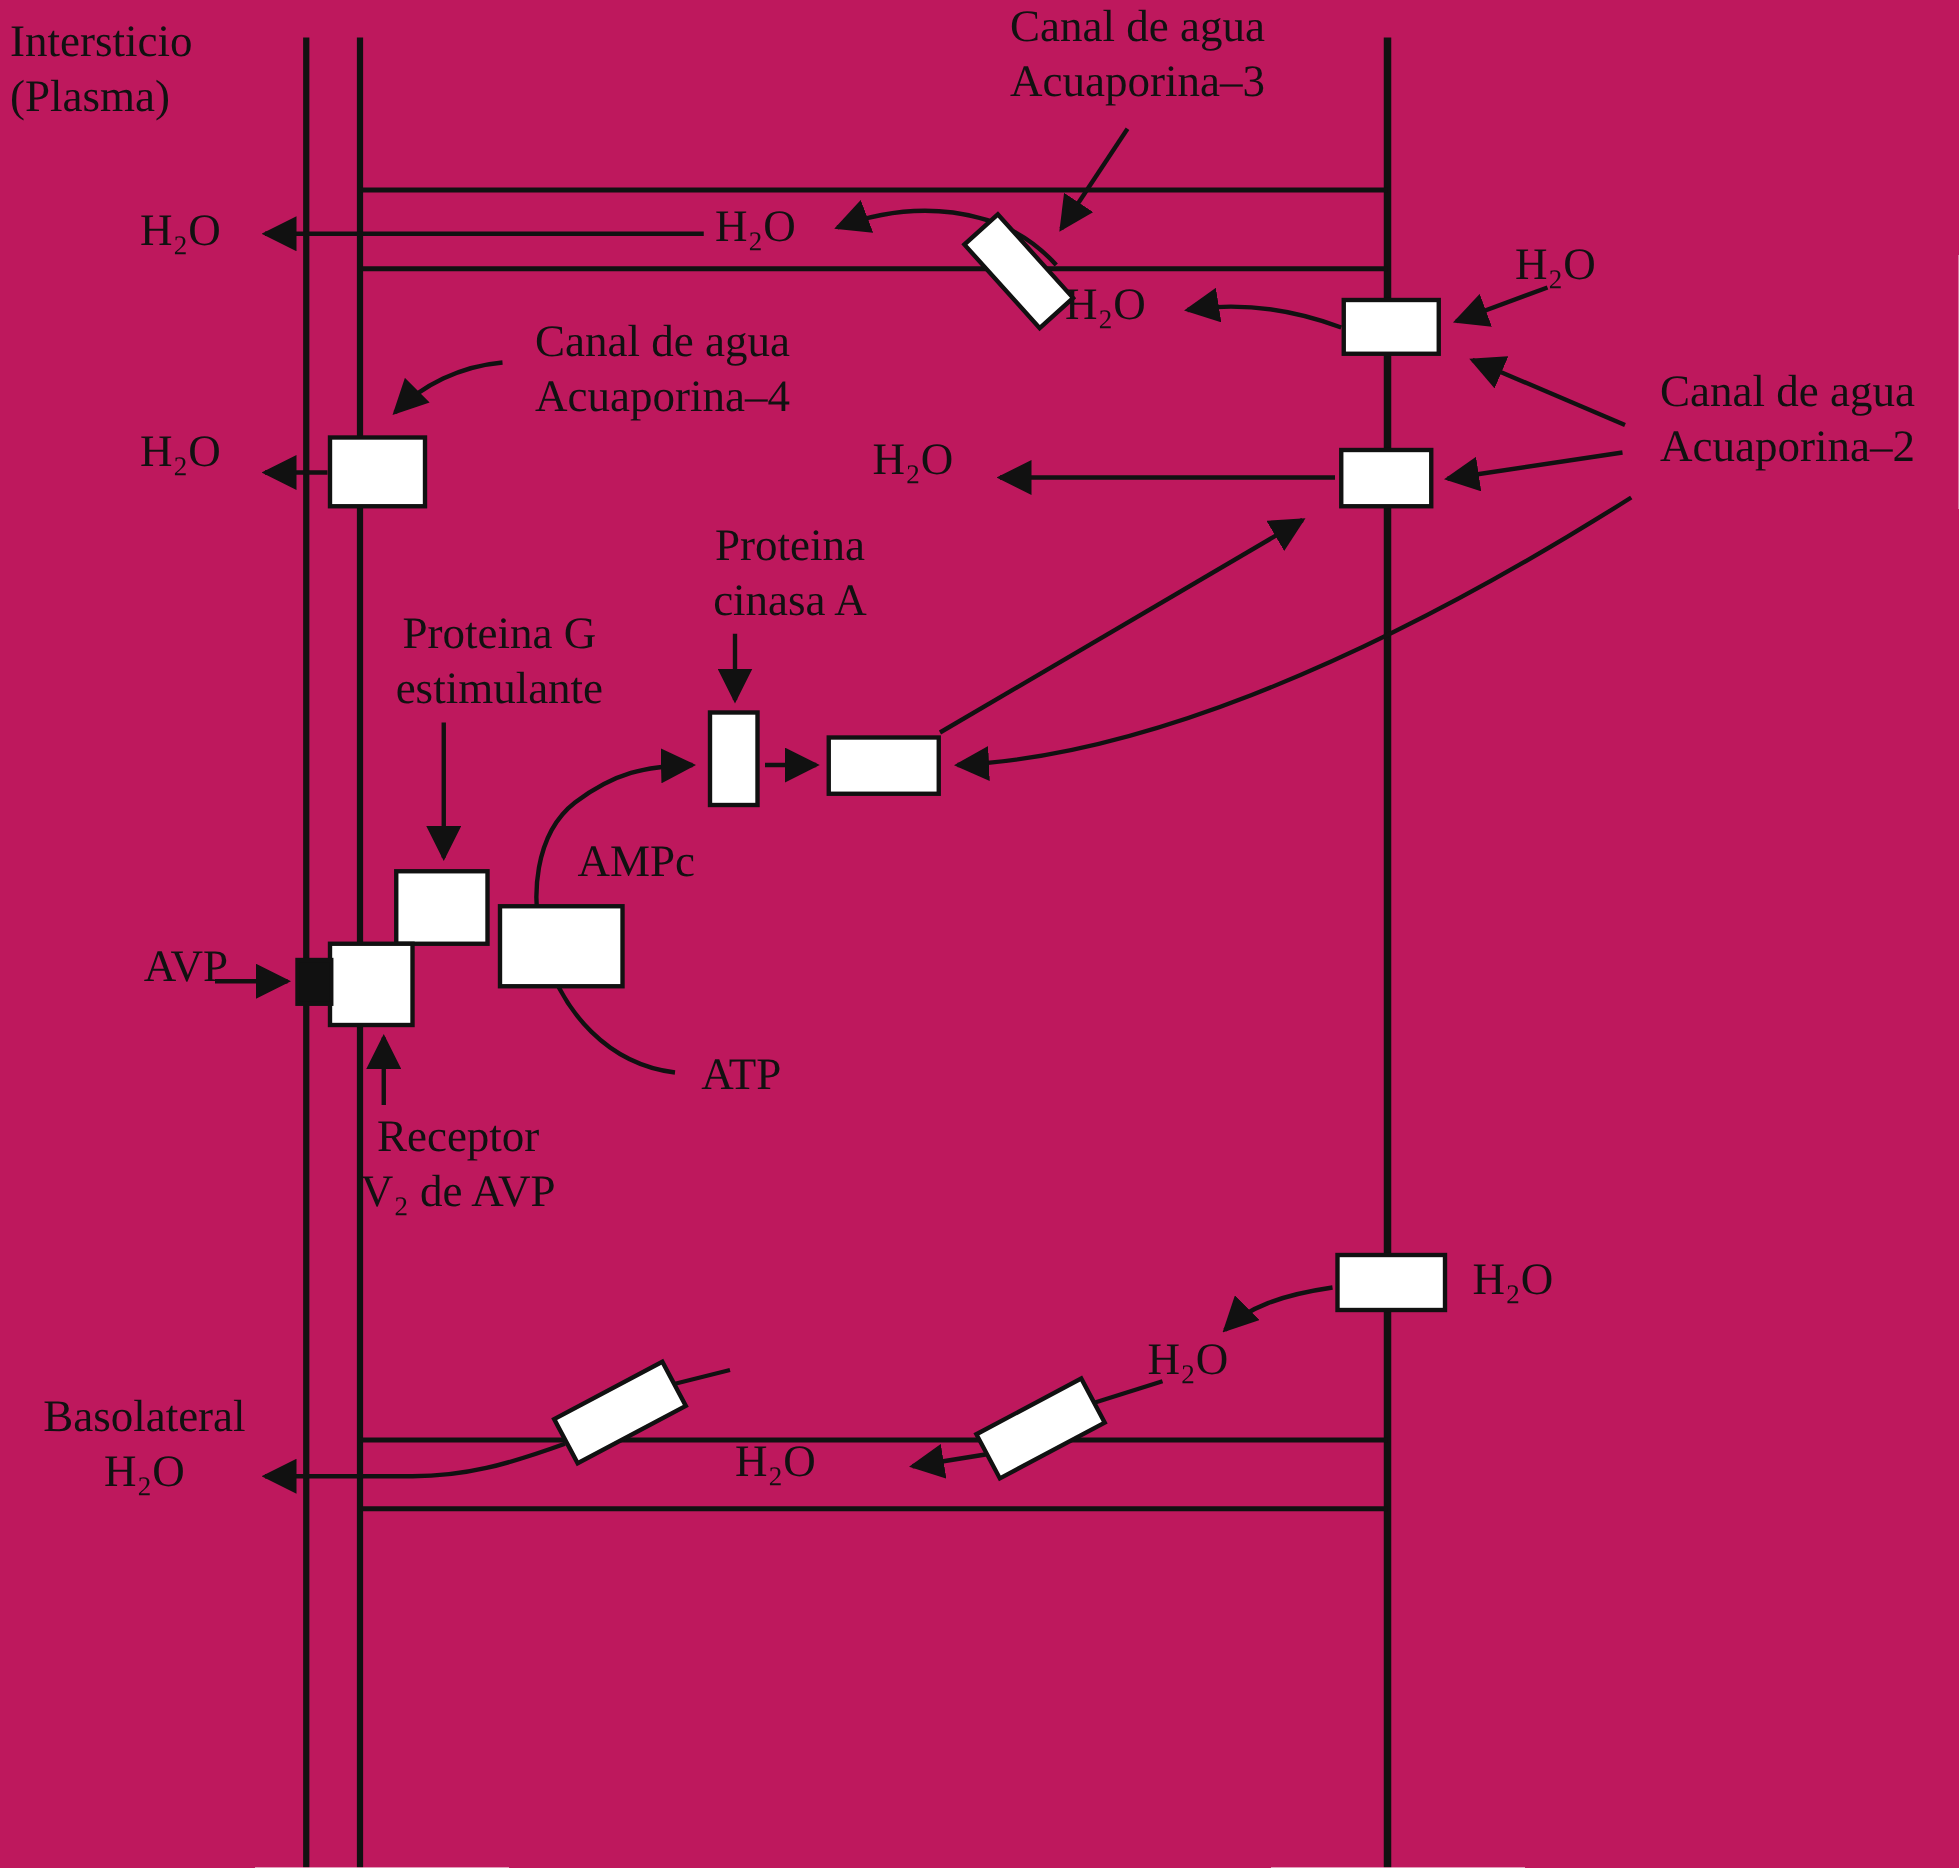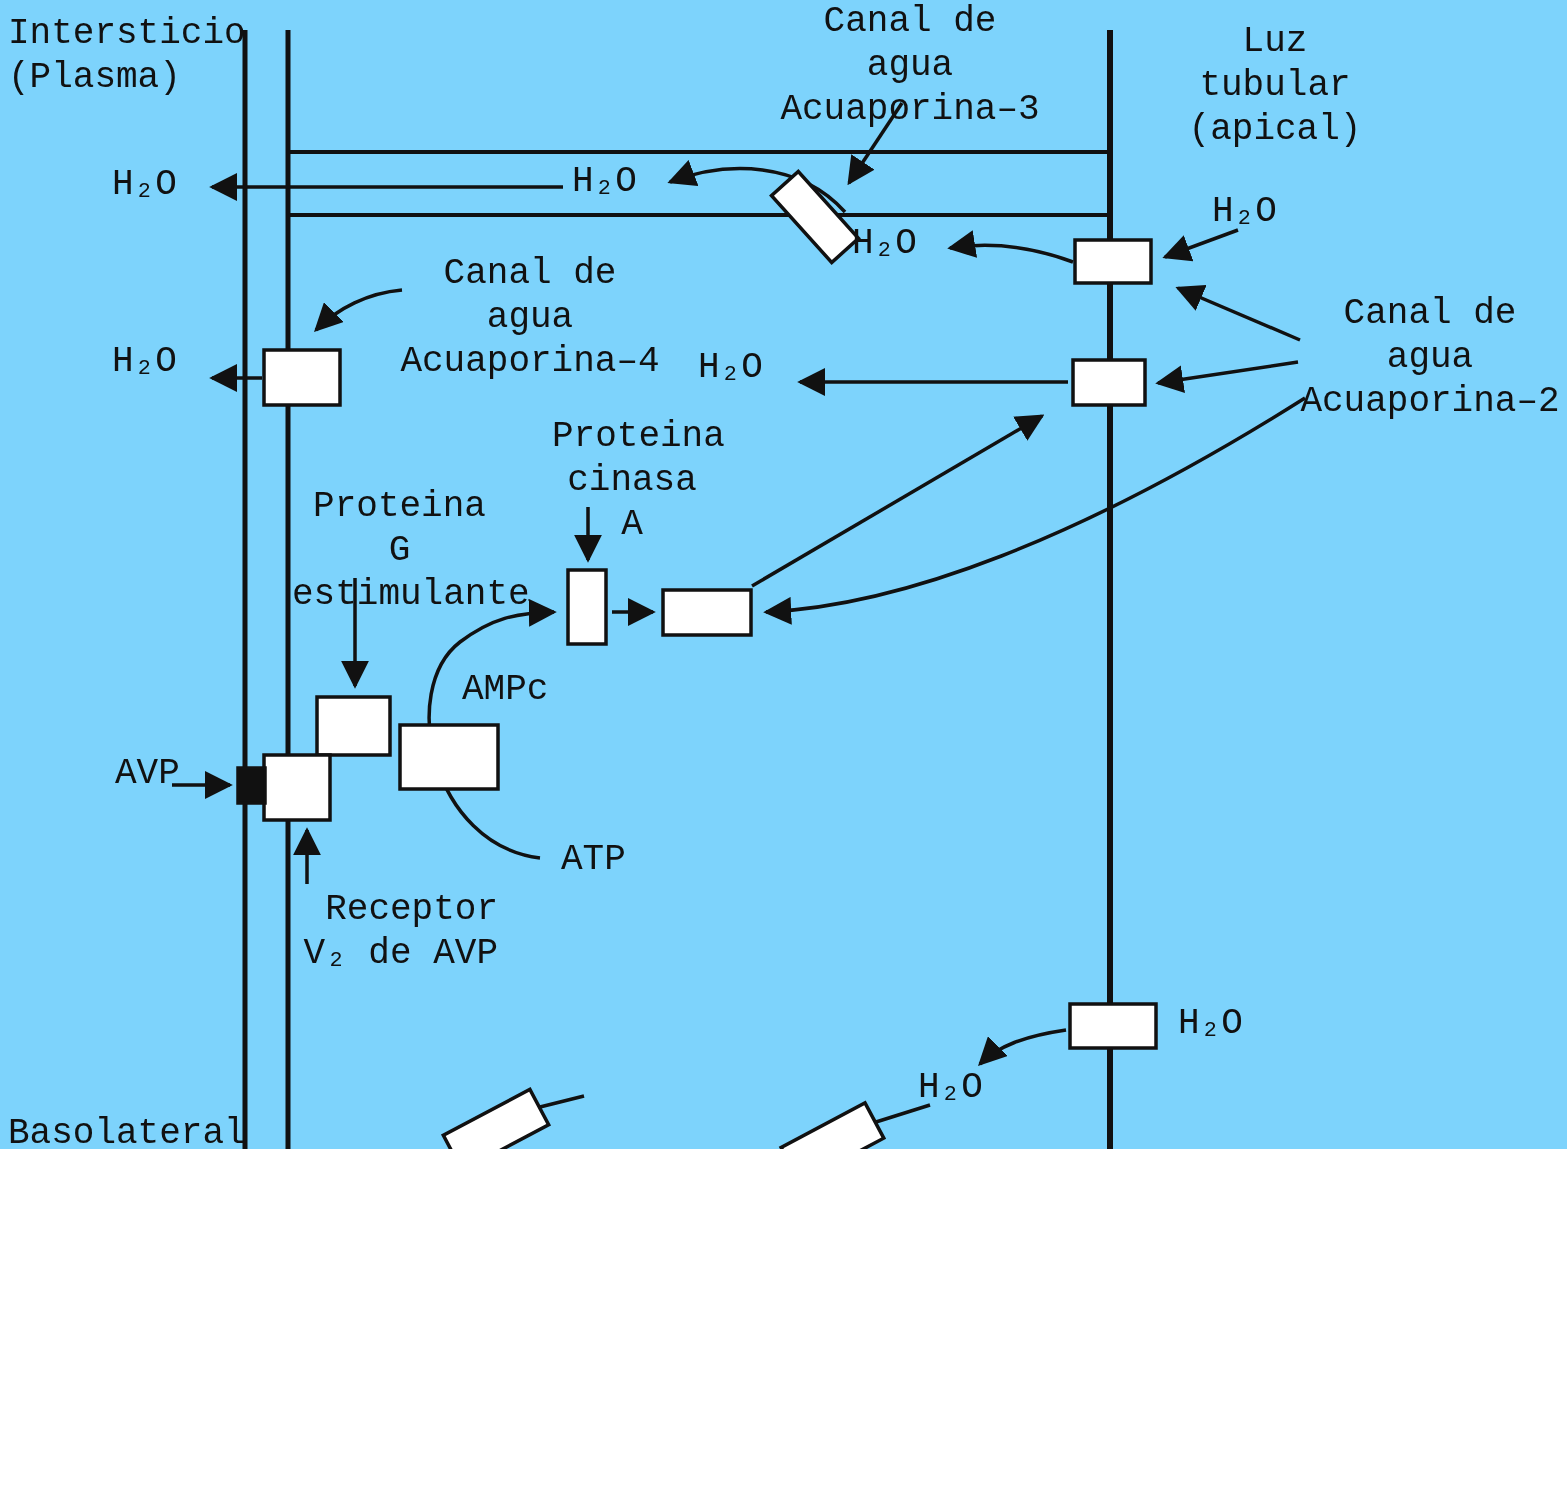--- a/index.html
+++ b/index.html
@@ -1,20 +1,20 @@
 <!DOCTYPE html>
 <html><head>
 <meta charset="utf-8">
 <style>
   html,body { margin:0; padding:0; background:#ffffff; }
   .canvas {
     position:relative;
-    width:1567px; height:1149px;
-    background:#7dd3fc;
-    font-family:Liberation Mono, monospace;
+    width:1567px; height:1494px;
+    background:#be185d;
+    font-family:Liberation Serif, serif;
     color:#111111;
     overflow:hidden;
   }
   .canvas svg { position:absolute; left:0; top:0; }
   .lbl {
     position:absolute;
     font-size:36px;
     line-height:1.22;
     white-space:pre-line;
     color:#111111;
@@ -90,43 +90,41 @@
       <rect x="1070" y="1004" width="86" height="44"></rect>
       <rect x="785" y="1123" width="95" height="40" transform="rotate(-28 832 1143)"></rect>
       <rect x="447" y="1110" width="98" height="40" transform="rotate(-28 496 1130)"></rect>
     </g>
   </svg>
 
   <div class="lbl" style="left:8px; top:12px;">Intersticio
 (Plasma)</div>
   <div class="lbl ctr" style="left:770px; top:0px; width:280px;">Canal de agua
 Acuaporina–3</div>
-  <div class="lbl ctr" style="left:1170px; top:20px; width:210px;">Luz tubular
-(apical)</div>
 
   <div class="lbl" style="left:112px; top:163px;">H₂O</div>
   <div class="lbl" style="left:572px; top:160px;">H₂O</div>
   <div class="lbl" style="left:852px; top:222px;">H₂O</div>
   <div class="lbl" style="left:1212px; top:190px;">H₂O</div>
 
   <div class="lbl ctr" style="left:390px; top:252px; width:280px;">Canal de agua
 Acuaporina–4</div>
   <div class="lbl" style="left:112px; top:340px;">H₂O</div>
   <div class="lbl" style="left:698px; top:346px;">H₂O</div>
   <div class="lbl ctr" style="left:1290px; top:292px; width:280px;">Canal de agua
 Acuaporina–2</div>
 
   <div class="lbl ctr" style="left:292px; top:485px; width:215px;">Proteina G
 estimulante</div>
   <div class="lbl ctr" style="left:552px; top:415px; width:160px;">Proteina
 cinasa A</div>
   <div class="lbl" style="left:462px; top:668px;">AMPc</div>
   <div class="lbl" style="left:92px; top:752px;margin-left:23px;">AVP</div>
   <div class="lbl" style="left:545px; top:838px;margin-left:16px;">ATP</div>
-  <div class="lbl ctr" style="left:293px; top:888px; width:205px;text-align:right;">Receptor
+  <div class="lbl ctr" style="left:264px; top:888px; width:205px;">Receptor
 V₂ de AVP</div>
 
   <div class="lbl" style="left:1178px; top:1002px;">H₂O</div>
   <div class="lbl" style="left:918px; top:1066px;">H₂O</div>
   <div class="lbl" style="left:588px; top:1148px;">H₂O</div>
   <div class="lbl ctr" style="left:8px; top:1098px; width:215px;margin-top:14px;">Basolateral
 H₂O</div>
 
 </div>
 

